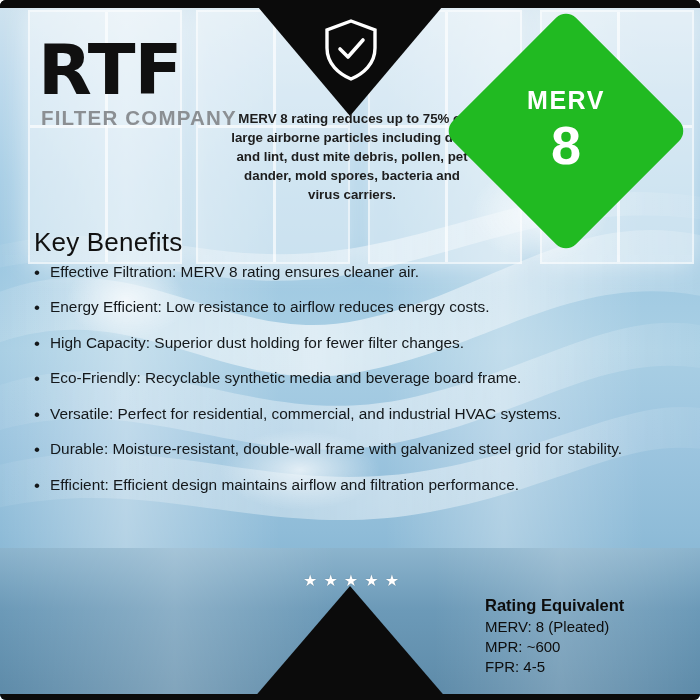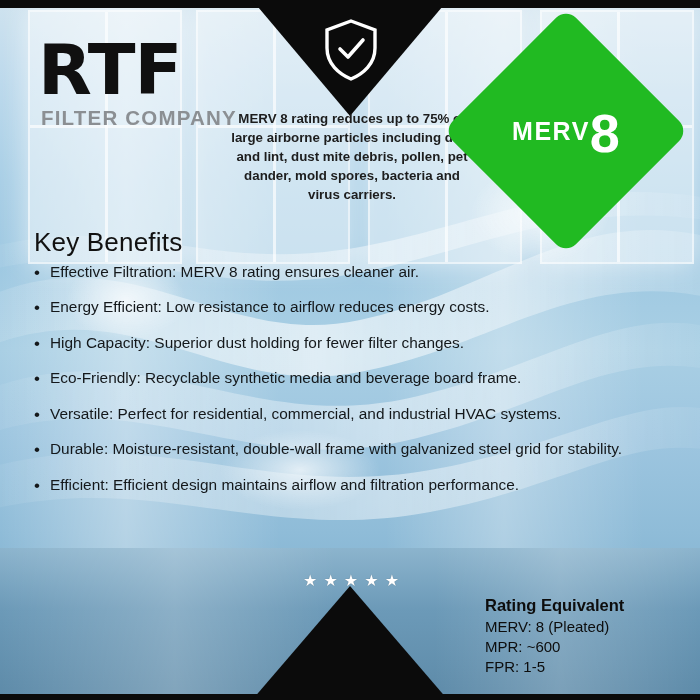--- a/index.html
+++ b/index.html
@@ -18,20 +18,21 @@
     background: linear-gradient(180deg,
         #cfe3ef 0%,
         #bcd9ec 12%,
         #a9cfe6 26%,
         #9fc9e2 38%,
         #a9cfe4 50%,
         #9ec6e0 62%,
         #8fbcd8 76%,
         #7fb0cf 88%,
         #74a7c8 100%);
+    border-radius: 6px;
   }
 
   
   .bg-room {
     position: absolute;
     inset: 0;
   }
   .bg-wall {
     position: absolute;
     left: 0; right: 0; top: 0;
@@ -157,21 +158,21 @@
     transform: rotate(45deg);
     border-radius: 14px;
   }
   .diamond-inner {
     position: absolute;
     left: 479px;
     top: 44px;
     width: 174px;
     height: 174px;
     display: flex;
-    flex-direction: row;
+    flex-direction: column;
     align-items: center;
     justify-content: center;
     color: #ffffff;
     text-align: center;
   }
   .diamond-label {
     font-size: 25px;
     font-weight: bold;
     letter-spacing: 1.5px;
     line-height: 1;
@@ -361,16 +362,16 @@
       <span class="star">★</span>
       <span class="star">★</span>
       <span class="star">★</span>
       <span class="star">★</span>
     </div>
 
   <div class="rating-box">
     <div class="rating-title">Rating Equivalent</div>
     <div class="rating-line">MERV: 8 (Pleated)</div>
     <div class="rating-line">MPR: ~600</div>
-    <div class="rating-line">FPR: 1-5</div>
+    <div class="rating-line">FPR: 4-5</div>
   </div>
 
 </div>
 
 </body></html>

